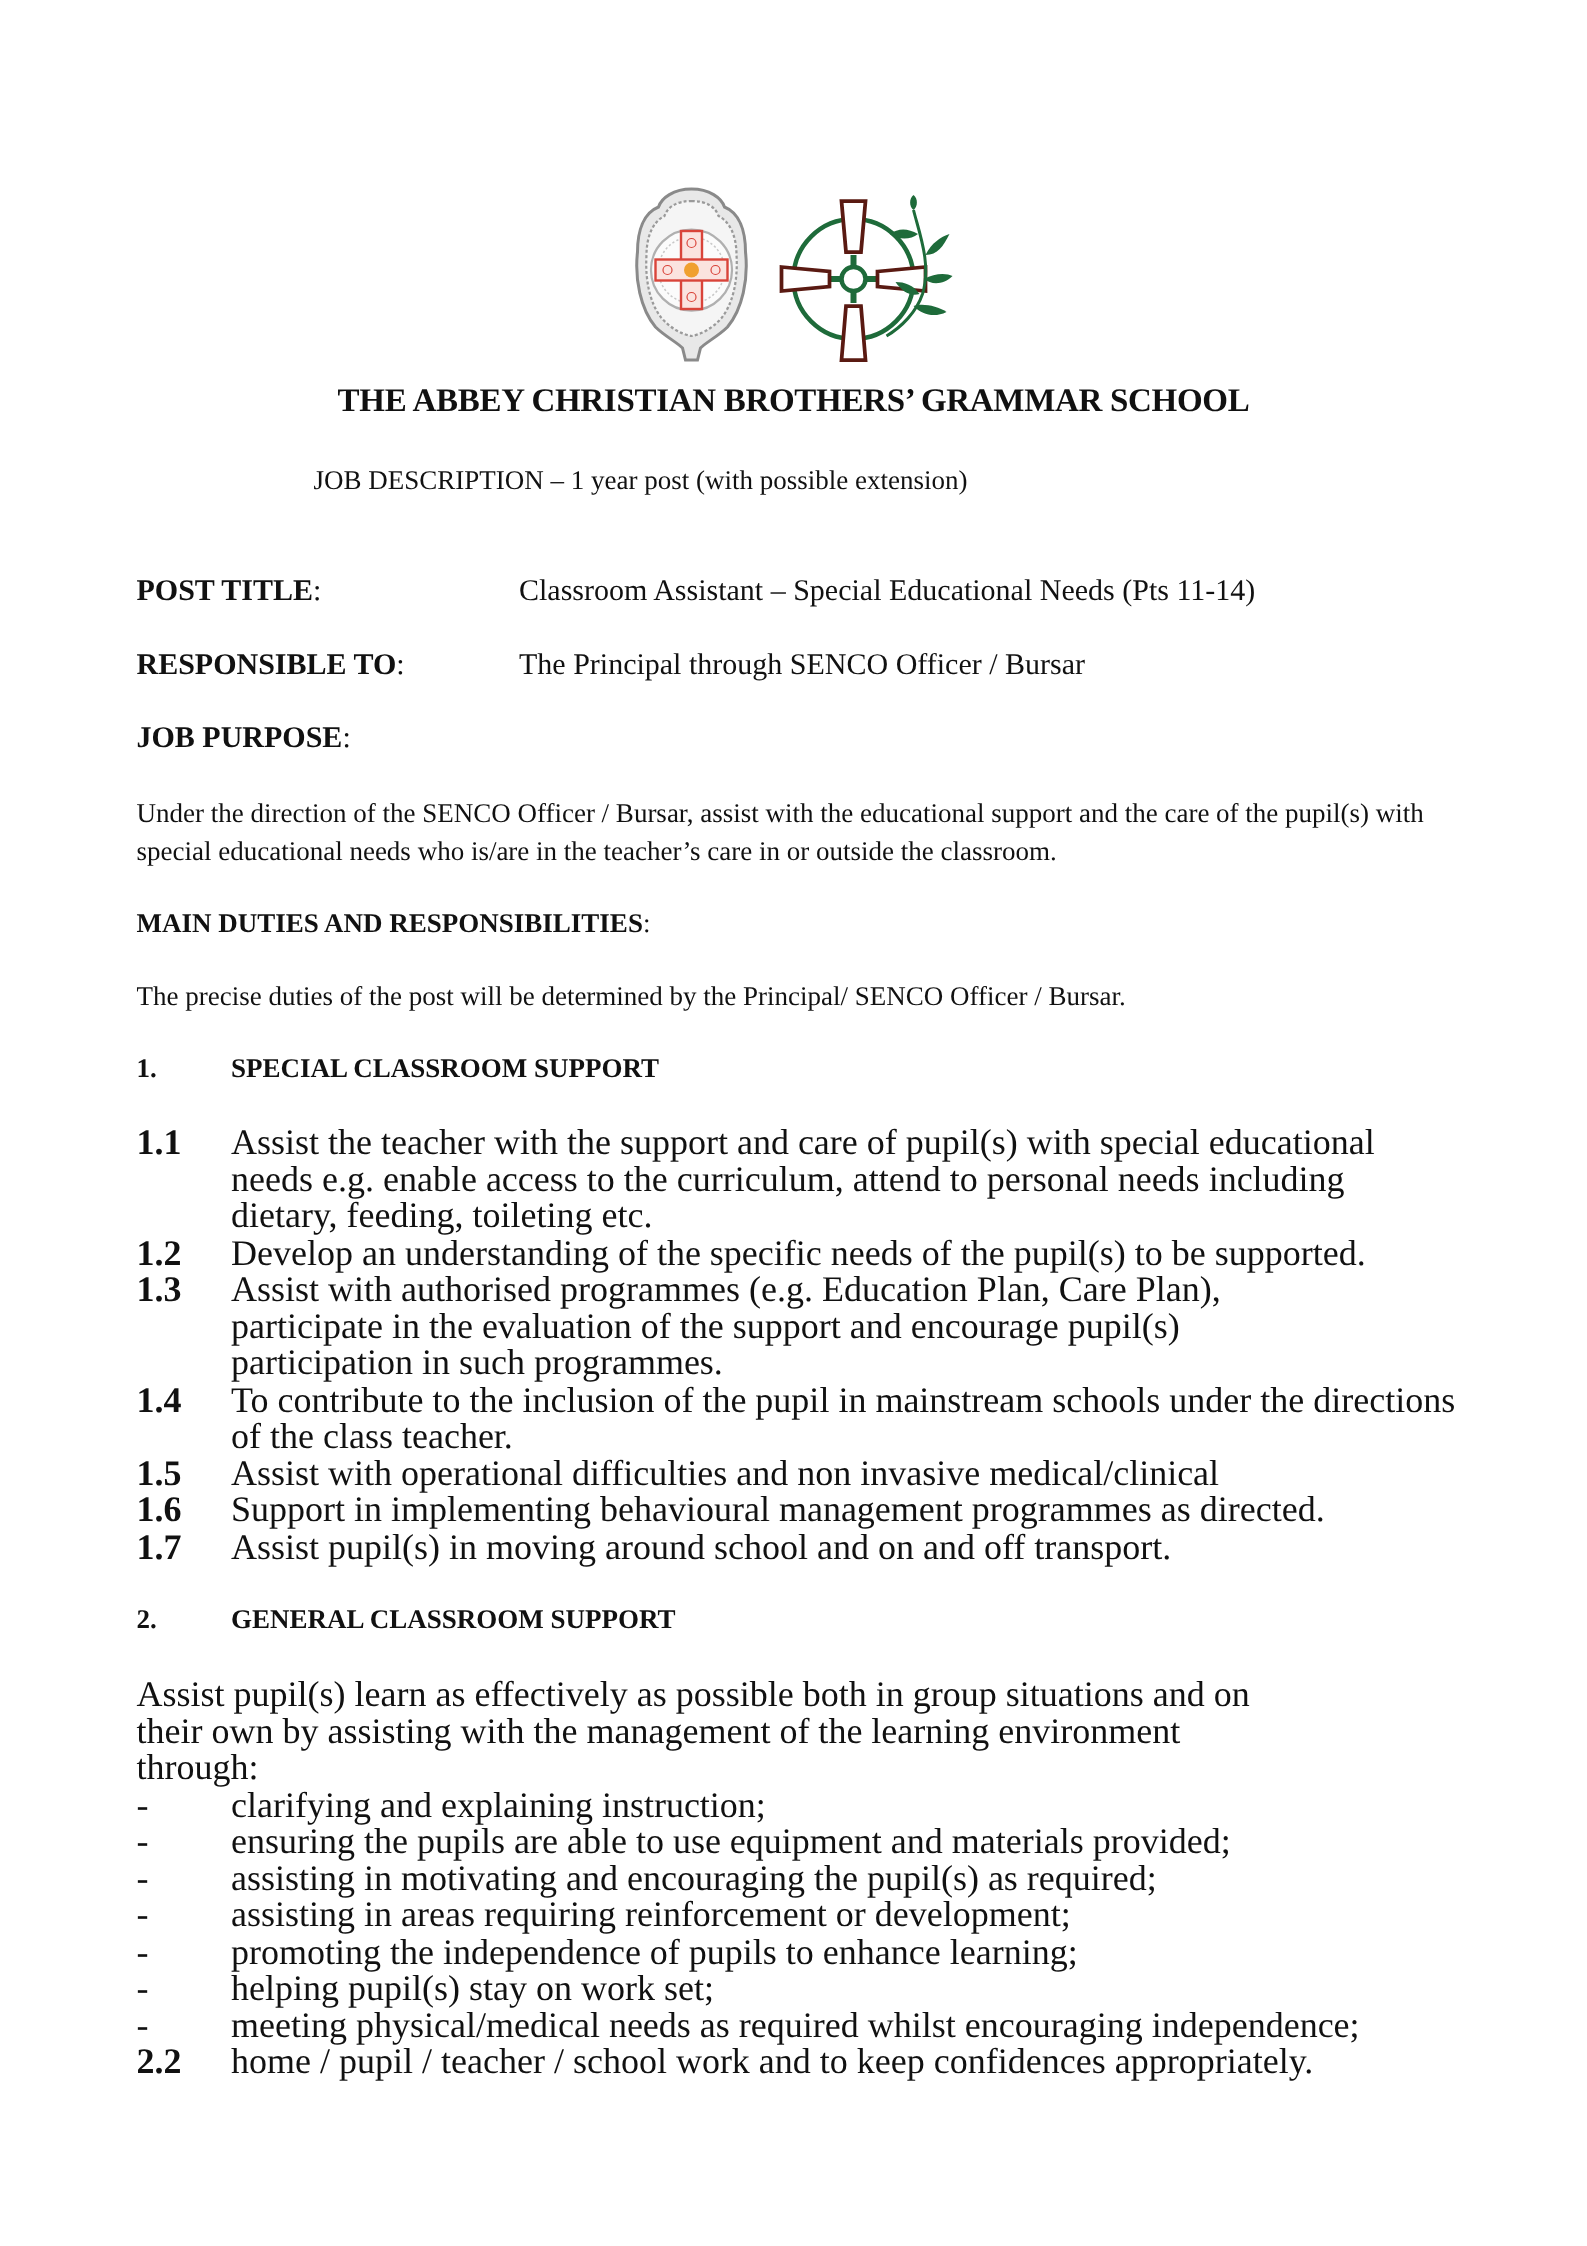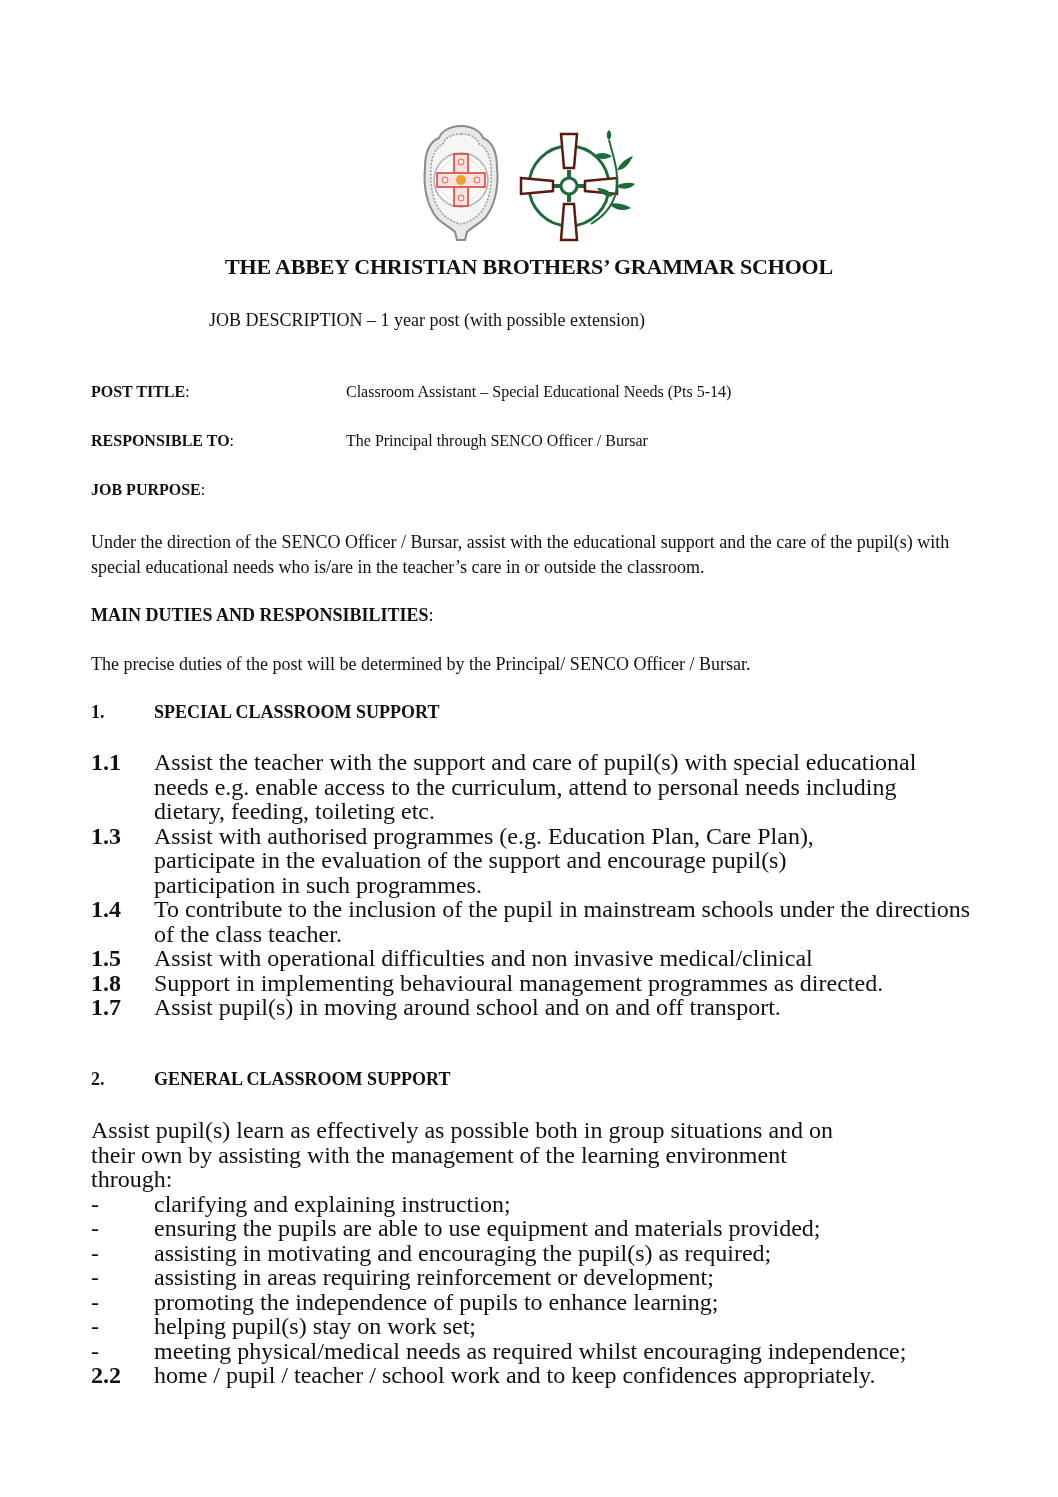--- a/index.html
+++ b/index.html
@@ -13,21 +13,21 @@
     .logo-cross { position: absolute; left: 517px; top: 4px; width: 122px; height: 116px; }
 
     .title {
       position: absolute; top: 254px; left: 0; width: 1058px; text-align: center;
       font-weight: bold; font-size: 22px; letter-spacing: -0.2px;
     }
     .subtitle {
       position: absolute; top: 310px; left: 0; width: 854px; text-align: center;
       font-size: 18px;
     }
-    .field { position: absolute; left: 91px; font-size: 16px; }
+    .field { position: absolute; left: 91px; font-size: 20px; }
     .field .lbl { font-weight: bold; }
     .field .val { position: absolute; left: 255px; white-space: nowrap; }
     .para { position: absolute; left: 91px; width: 900px; font-size: 18px; line-height: 25px; }
     .heading { font-weight: bold; }
     .sec { position: absolute; left: 91px; font-size: 18px; font-weight: bold; }
     .sec .num { display: inline-block; width: 63px; }
     .items { position: absolute; left: 91px; width: 880px; font-size: 24px; line-height: 24.5px; }
     .item { display: flex; }
     .item .inum { width: 63px; flex: none; font-weight: bold; }
     .item .itext { flex: 1; }
@@ -76,21 +76,21 @@
       <path d="M96 70 C92 64 86 62 80 62 C84 68 90 72 96 70 Z"></path>
     </g>
   </svg>
 </div>
 
 <div class="title">THE ABBEY CHRISTIAN BROTHERS’ GRAMMAR SCHOOL</div>
 <div class="subtitle">JOB DESCRIPTION – 1 year post (with possible extension)</div>
 
 <div class="field" style="top:383px;">
   <span class="lbl">POST TITLE</span><span>:</span>
-  <span class="val">Classroom Assistant – Special Educational Needs (Pts 5-14)</span>
+  <span class="val">Classroom Assistant – Special Educational Needs (Pts 11-14)</span>
 </div>
 <div class="field" style="top:432px;">
   <span class="lbl">RESPONSIBLE TO</span><span>:</span>
   <span class="val">The Principal through SENCO Officer / Bursar</span>
 </div>
 <div class="field" style="top:481px;">
   <span class="lbl">JOB PURPOSE</span><span>:</span>
 </div>
 
 <div class="para" style="top:530px; width:880px;">Under the direction of the SENCO Officer / Bursar, assist with the educational support and the care of the pupil(s) with special educational needs who is/are in the teacher’s care in or outside the classroom.</div>
@@ -103,35 +103,39 @@
 <div class="sec" style="top:702px;">
   <span class="num">1.</span><span>SPECIAL CLASSROOM SUPPORT</span>
 </div>
 
 <div class="items" style="top:750px;">
   <div class="item">
     <span class="inum">1.1</span>
     <span class="itext">Assist the teacher with the support and care of pupil(s) with special educational needs e.g. enable access to the curriculum, attend to personal needs including dietary, feeding, toileting etc.</span>
   </div>
   <div class="item">
+    <span class="inum">1.2</span>
+    <span class="itext">Develop an understanding of the specific needs of the pupil(s) to be supported.</span>
+  </div>
+  <div class="item">
     <span class="inum">1.3</span>
     <span class="itext" style="padding-right:100px;">Assist with authorised programmes (e.g. Education Plan, Care Plan), participate in the evaluation of the support and encourage pupil(s) participation in such programmes.</span>
   </div>
   <div class="item">
     <span class="inum">1.4</span>
     <span class="itext">To contribute to the inclusion of the pupil in mainstream schools under the directions of the class teacher.</span>
   </div>
   <div class="item">
     <span class="inum">1.5</span>
     <span class="itext">
       <div>Assist with operational difficulties and non invasive medical/clinical</div>
     </span>
   </div>
   <div class="item">
-    <span class="inum">1.8</span>
+    <span class="inum">1.6</span>
     <span class="itext">Support in implementing behavioural management programmes as directed.</span>
   </div>
   <div class="item">
     <span class="inum">1.7</span>
     <span class="itext">Assist pupil(s) in moving around school and on and off transport.</span>
   </div>
 </div>
 
 <div class="sec" style="top:1069px;">
   <span class="num">2.</span><span>GENERAL CLASSROOM SUPPORT</span>

